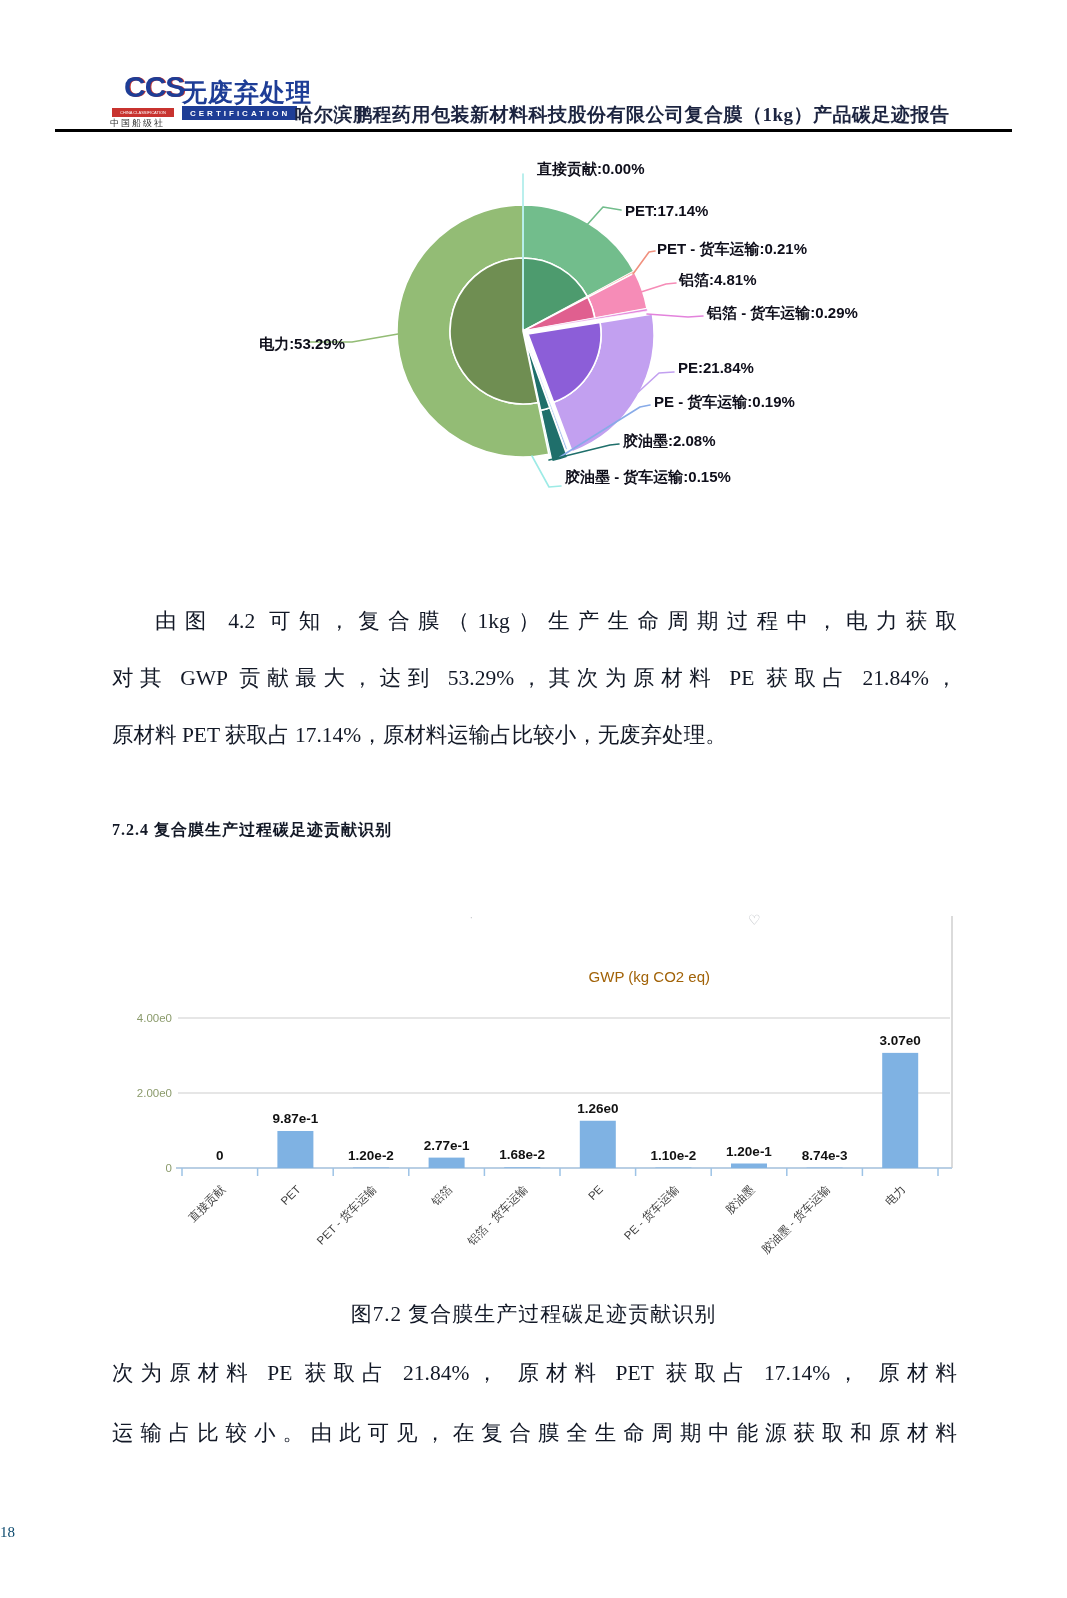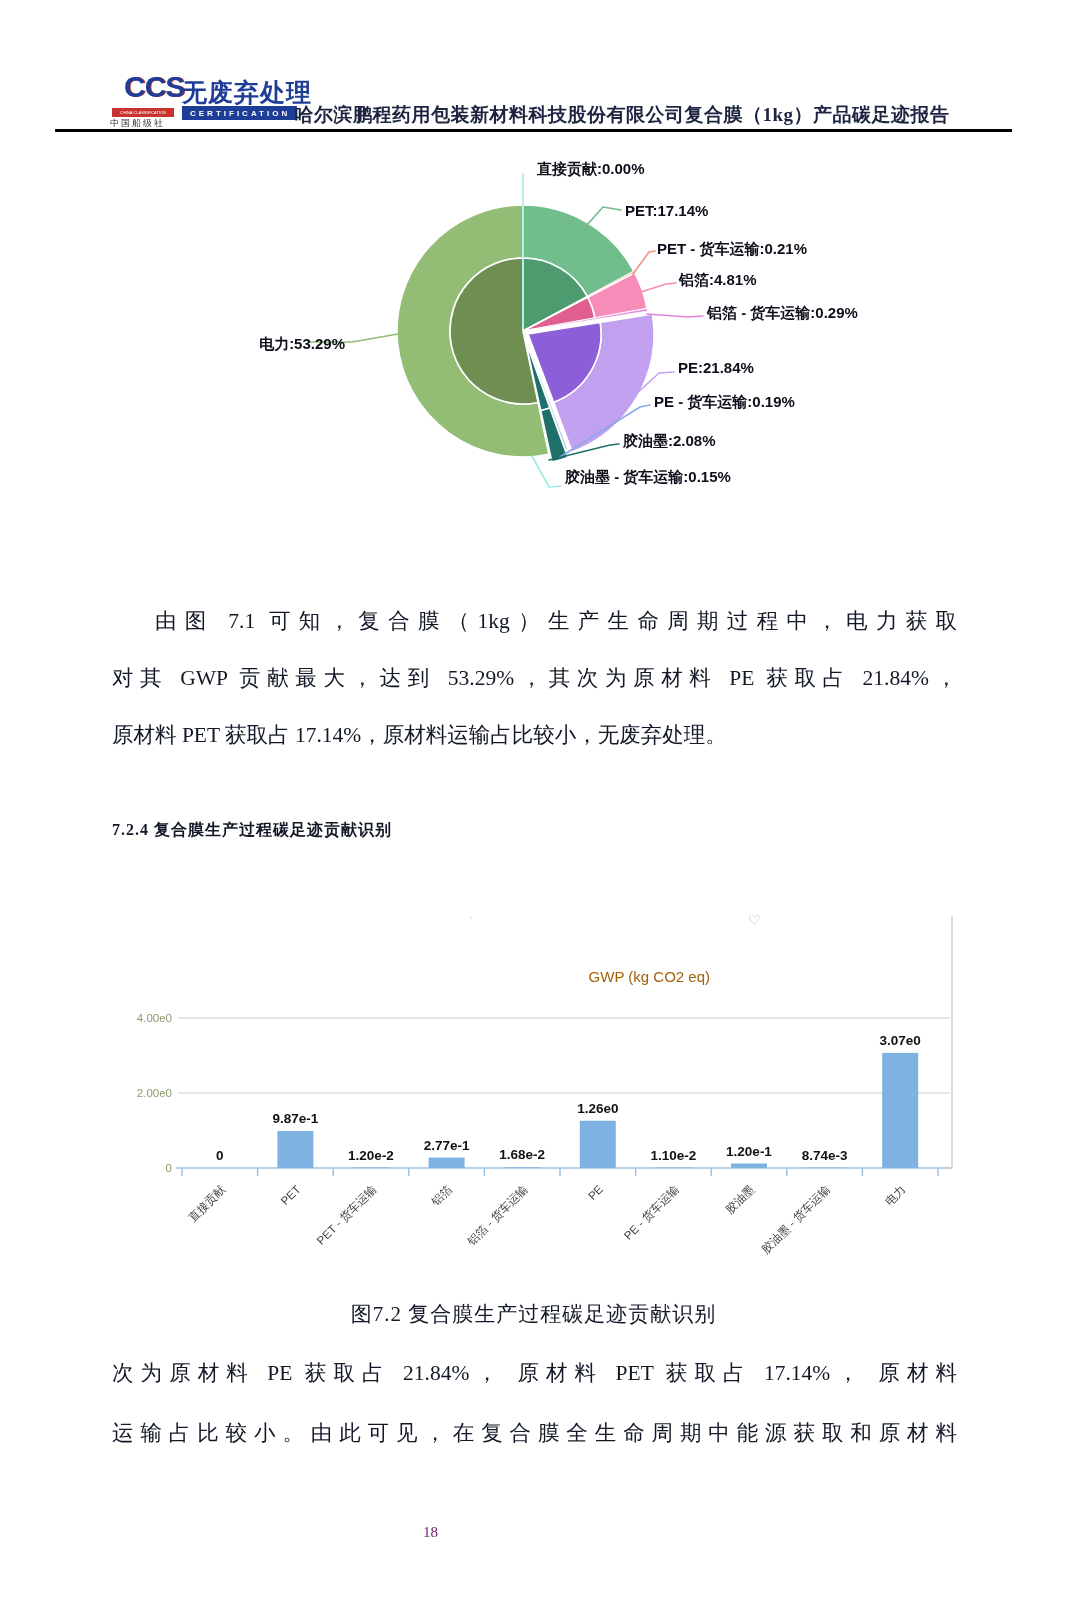--- a/index.html
+++ b/index.html
@@ -32,21 +32,21 @@
   .wm{position:absolute;color:#a9adb3;font-family:"DejaVu Sans",sans-serif;opacity:.8;}
 
   
   .caption{position:absolute;left:0;width:1067px;text-align:center;font-size:21px;color:#121826;letter-spacing:1px;}
   .para{position:absolute;left:112px;width:845px;font-size:21.5px;}
   .para .ln{line-height:35px;margin:0 0 22px 0;text-align:justify;}
   .para .ln.j{text-align-last:justify;}
   .para .ln.ind{text-indent:2em;}
   .para2 .ln{margin-bottom:25px;}
   .sec-heading{position:absolute;left:112px;top:804px;font-size:16px;font-weight:bold;color:#121826;letter-spacing:1px;}
-  .pagenum{position:absolute;left:0;top:1508px;width:861px;text-align:center;font-size:15px;color:#701a75;}
+  .pagenum{position:absolute;left:0;top:1508px;width:861px;text-align:left;font-size:15px;color:#0c4a6e;}
 </style>
 </head>
 <body>
 
 <div class="page">
 
   <div>
     <div class="hdr-ccs">CCS</div>
     <div class="hdr-redbar">CHINA CLASSIFICATION SOCIETY</div>
     <div class="hdr-society">中国船级社</div>
@@ -96,21 +96,21 @@
         <div class="pie-label" style="left: 678px; top: 203px;">PE:21.84%</div>
         <div class="pie-label" style="left: 654px; top: 237px;">PE - 货车运输:0.19%</div>
         <div class="pie-label" style="left: 623px; top: 276px;">胶油墨:2.08%</div>
         <div class="pie-label" style="left: 565px; top: 312px;">胶油墨 - 货车运输:0.15%</div>
         <div class="pie-label" style="right: 722px; top: 179px;">电力:53.29%</div>
       </div>
   </div>
 
 
   <div class="para" style="top:588px;" id="para1">
-      <div class="ln j ind">由图 7.1 可知，复合膜（1kg）生产生命周期过程中，电力获取</div>
+      <div class="ln j ind">由图 4.2 可知，复合膜（1kg）生产生命周期过程中，电力获取</div>
       <div class="ln j">对其 GWP 贡献最大，达到 53.29%，其次为原材料 PE 获取占 21.84%，</div>
       <div class="ln">原材料 PET 获取占 17.14%，原材料运输占比较小，无废弃处理。</div>
     </div>
 
   <div class="sec-heading">7.2.4 复合膜生产过程碳足迹贡献识别</div>
 
   <div class="fig" style="top:870px;height:395px;">
     <span class="wm" style="left:470px;top:28px;font-size:8px;">·</span>
     <span class="wm" style="left:748px;top:26px;font-size:14px;">♡</span>
     <div class="bar-title">GWP (kg CO2 eq)</div>

